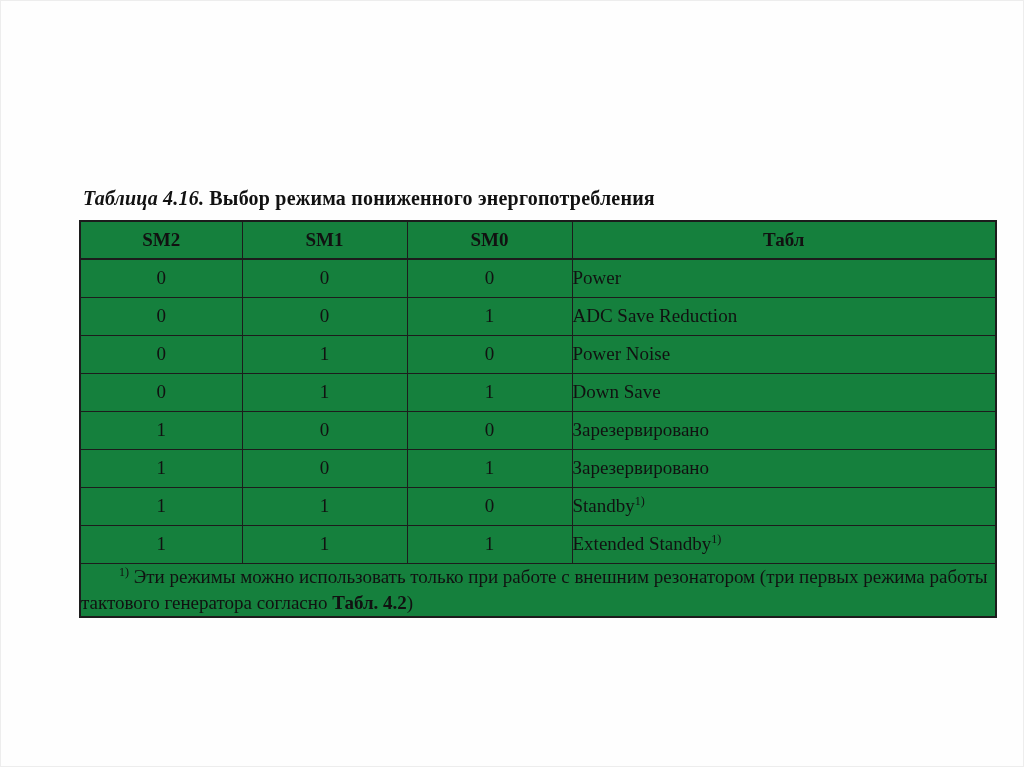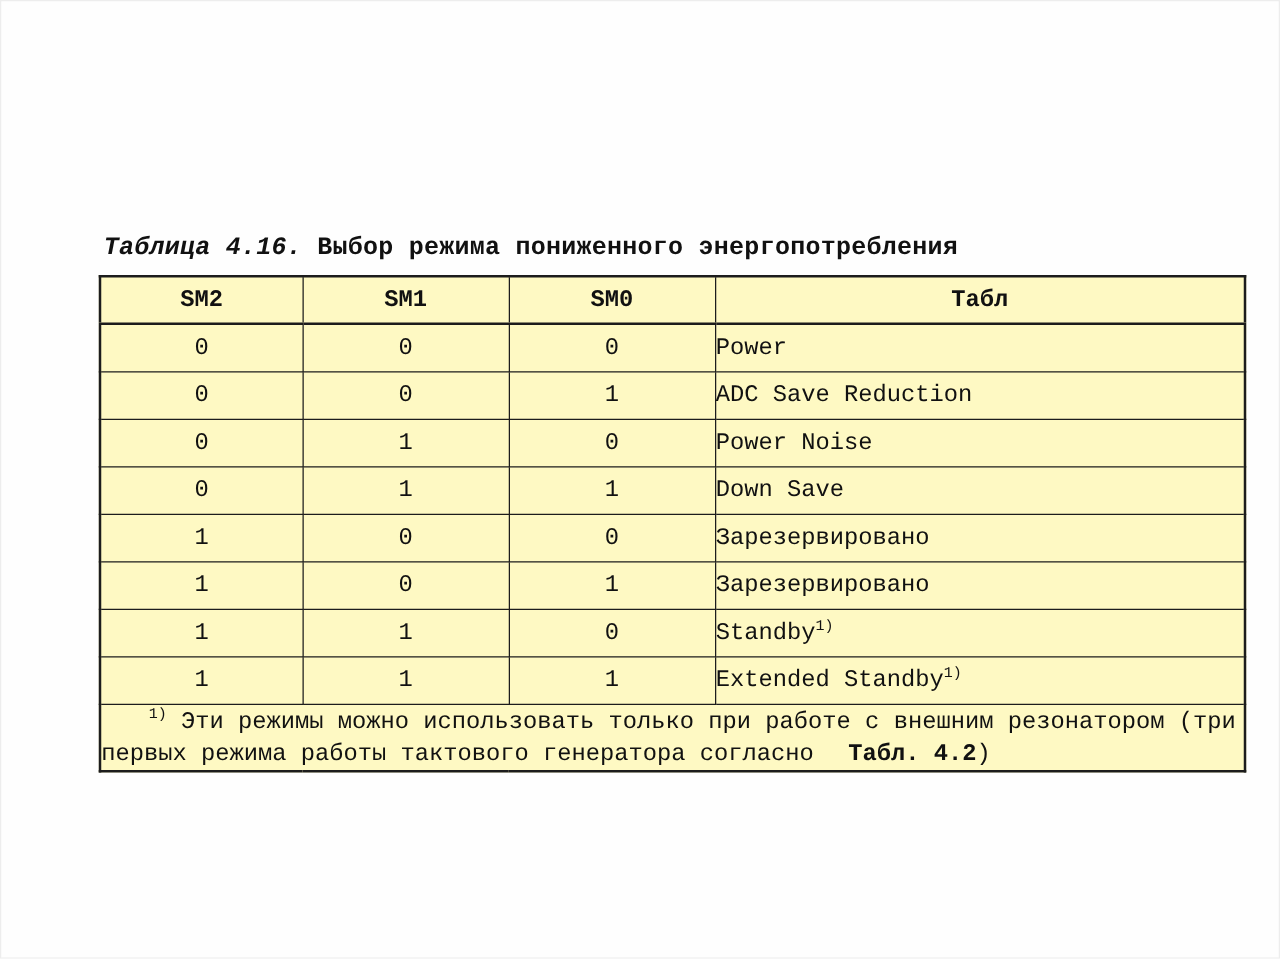--- a/index.html
+++ b/index.html
@@ -12,21 +12,20 @@
     color: #111111;
     overflow: hidden;
   }
 
   .page {
     position: relative;
     width: 1024px;
     height: 767px;
     background: #fefefe;
     border: 1px solid #ededed;
-    font-family: Liberation Mono, monospace;
   }
 
   .doc-block {
     position: absolute;
     left: 78px;
     top: 186px;
     width: 916px;
   }
 
   .caption {
@@ -41,21 +40,21 @@
     font-weight: bold;
   }
   .caption .cap-text {
     font-weight: bold;
   }
 
   table.modes {
     border-collapse: collapse;
     width: 916px;
     table-layout: fixed;
-    background: #fef9c3;
+    background: #15803d;
   }
   table.modes col.c-sm2 { width: 162px; }
   table.modes col.c-sm1 { width: 165px; }
   table.modes col.c-sm0 { width: 165px; }
   table.modes col.c-mode { width: 424px; }
 
   table.modes th,
   table.modes td {
     border: 1.5px solid #1c1c1c;
     font-size: 19px;
@@ -97,21 +96,20 @@
     line-height: 26px;
     text-align: left;
     vertical-align: top;
   }
   .footnote-indent {
     display: inline-block;
     width: 38px;
   }
   .footnote-bold {
     font-weight: bold;
-    margin-left: 16px;
   }
 </style>
 </head>
 <body>
 
 <div class="page">
   <div class="doc-block">
 
     <div class="caption">
       <span class="cap-num">Таблица 4.16.</span>

